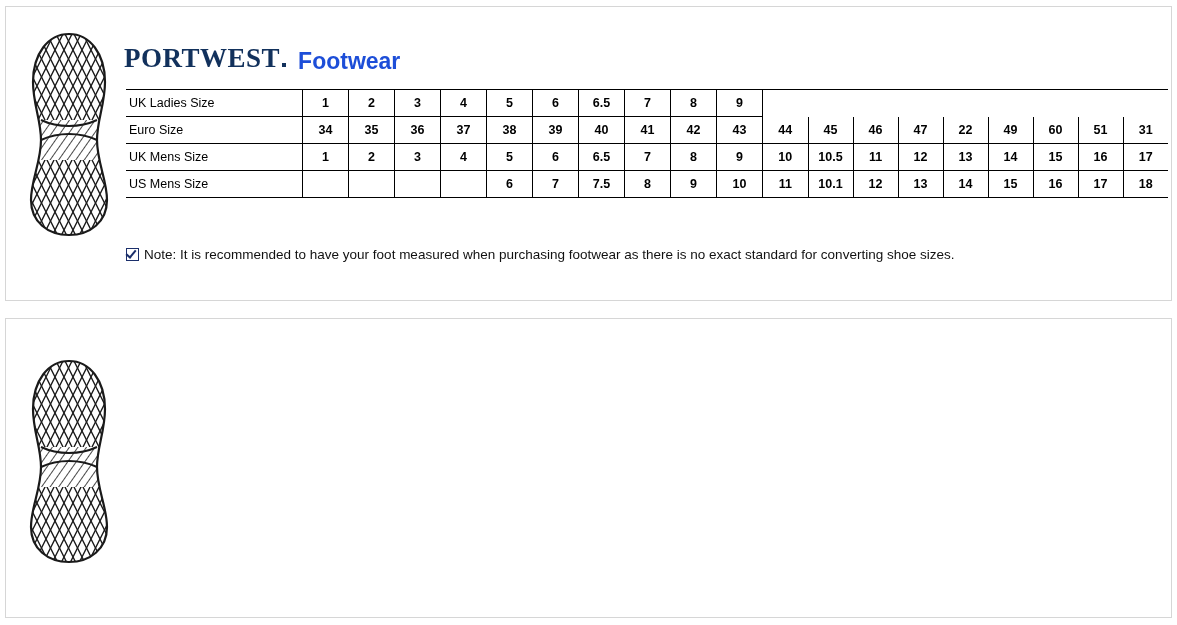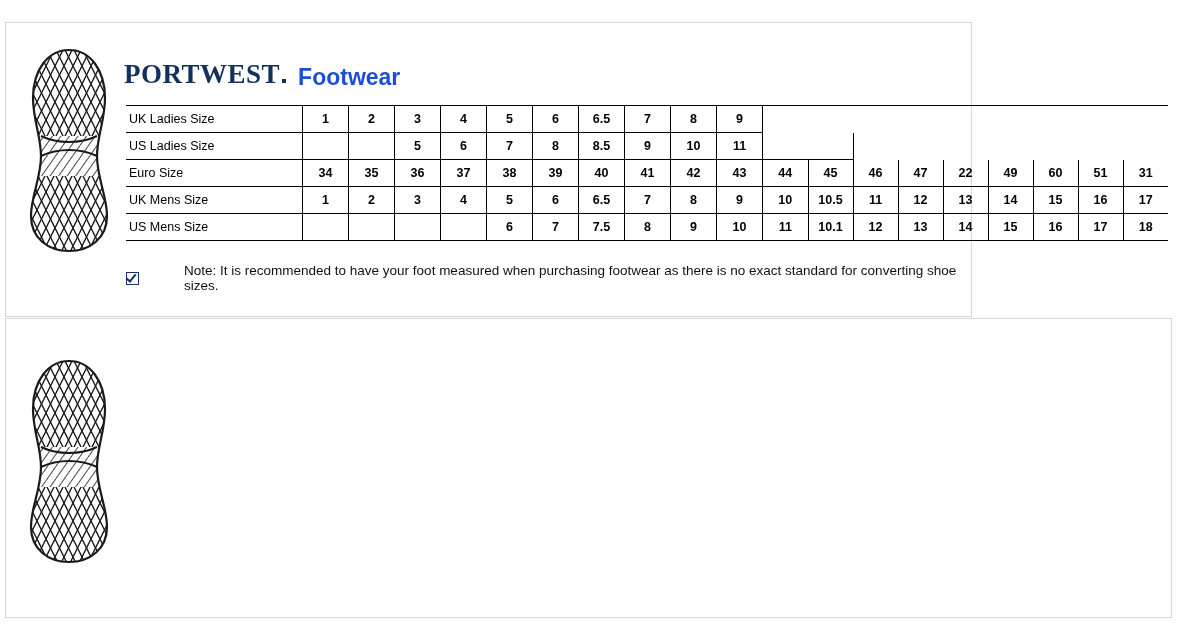--- a/index.html
+++ b/index.html
@@ -21,22 +21,22 @@
   }
 
   .panel {
     position: absolute;
     left: 5px;
     border: 1px solid #d6d6d6;
     background: #fff;
     box-sizing: border-box;
   }
   #panel-portwest {
-    top: 22px;
-    width: 967px;
+    top: 6px;
+    width: 1167px;
     height: 295px;
   }
   #panel-base {
     top: 318px;
     width: 1167px;
     height: 300px;
   }
 
   
   .sole {
@@ -119,21 +119,20 @@
     border-bottom: none;
   }
 
   
   .note {
     position: absolute;
     font-size: 13.5px;
     color: #111;
     display: flex;
     align-items: center;
-    gap: 40px;
   }
   #note-portwest { left: 120px; top: 240px; }
   .note-icon {
     width: 11px;
     height: 11px;
     border: 1.5px solid #1b2f6b;
     margin-right: 5px;
     position: relative;
     flex: none;
   }
@@ -200,42 +199,20 @@
           <td style="width:45px">9</td>
           <td class="noborder" style="width:45px"></td>
           <td class="noborder" style="width:45px"></td>
           <td class="noborder" style="width:45px"></td>
           <td class="noborder" style="width:45px"></td>
           <td class="noborder" style="width:45px"></td>
           <td class="noborder" style="width:45px"></td>
           <td class="noborder" style="width:45px"></td>
           <td class="noborder" style="width:45px"></td>
           <td class="noborder" style="width:45px"></td>
-        </tr>
-        <tr>
-          <td class="rowlabel">US Ladies Size</td>
-          <td></td>
-          <td></td>
-          <td>5</td>
-          <td>6</td>
-          <td>7</td>
-          <td>8</td>
-          <td>8.5</td>
-          <td>9</td>
-          <td>10</td>
-          <td>11</td>
-          <td class="nobox"></td>
-          <td></td>
-          <td class="noborder"></td>
-          <td class="noborder"></td>
-          <td class="noborder"></td>
-          <td class="noborder"></td>
-          <td class="noborder"></td>
-          <td class="noborder"></td>
-          <td class="noborder"></td>
         </tr>
         <tr>
           <td class="rowlabel">Euro Size</td>
           <td>34</td>
           <td>35</td>
           <td>36</td>
           <td>37</td>
           <td>38</td>
           <td>39</td>
           <td>40</td>

